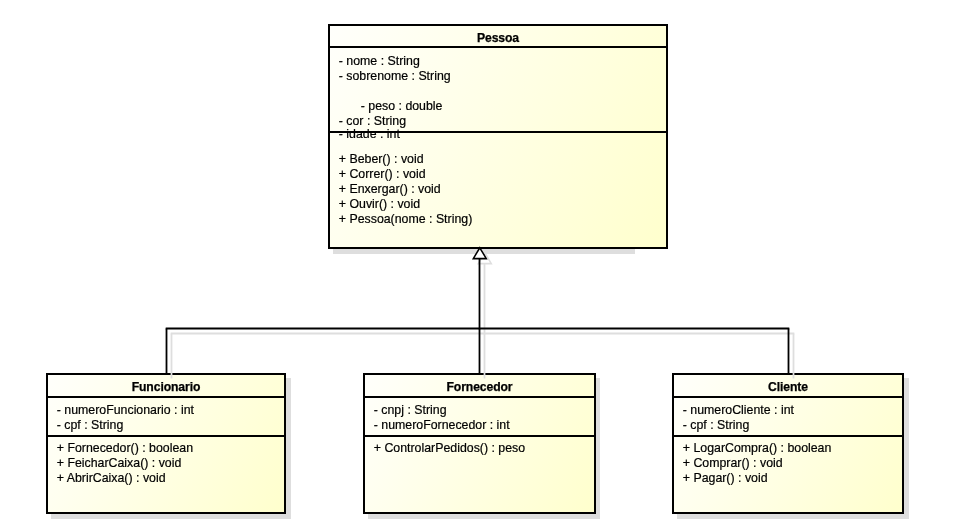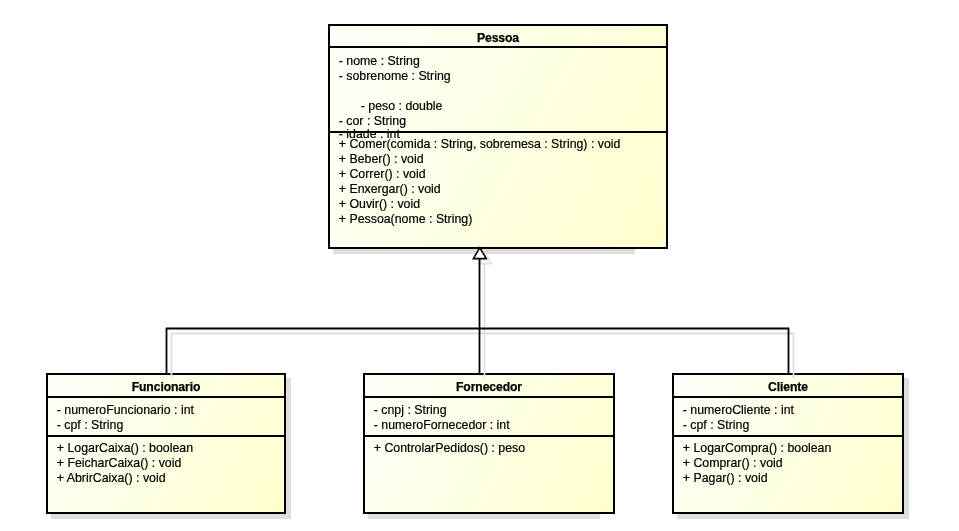--- a/index.html
+++ b/index.html
@@ -33,40 +33,39 @@
 
   <div class="uml-class" id="box-pessoa" style="left:328px;top:24px;width:340px;height:225px;">
     <div class="cls-title" style="top:5px;">Pessoa</div>
     <div class="cls-div" style="top:20px;"></div>
     <div class="cls-div" style="top:105px;"></div>
   <div class="cls-row" style="left: 8.8px; top: 28px;">- nome : String</div>
       <div class="cls-row" style="left: 8.8px; top: 43px;">- sobrenome : String</div>
       <div class="cls-row" style="left: 8.8px; top: 61px; margin-top: 40px;">- idade : int</div>
       <div class="cls-row" style="left: 8.8px; top: 73px; margin-left: 22px;">- peso : double</div>
       <div class="cls-row" style="left: 8.8px; top: 88px;">- cor : String</div>
-      <div class="cls-row" style="left: 8.8px; top: 111px;">+ Comer(comida : String, sobremesa : String) : void</div>
       <div class="cls-row" style="left: 8.8px; top: 126px;">+ Beber() : void</div>
       <div class="cls-row" style="left: 8.8px; top: 141px;">+ Correr() : void</div>
       <div class="cls-row" style="left: 8.8px; top: 156px;">+ Enxergar() : void</div>
       <div class="cls-row" style="left: 8.8px; top: 171px;">+ Ouvir() : void</div>
       <div class="cls-row" style="left: 8.8px; top: 186px;">+ Pessoa(nome : String)</div>
     </div>
 
   <div class="uml-class" id="box-funcionario" style="left:46px;top:373px;width:240px;height:141px;">
     <div class="cls-title" style="top:5px;">Funcionario</div>
     <div class="cls-div" style="top:21px;"></div>
     <div class="cls-div" style="top:60px;"></div>
   <div class="cls-row" style="left: 8.8px; top: 28px;">- numeroFuncionario : int</div>
       <div class="cls-row" style="left: 8.8px; top: 43px;">- cpf : String</div>
-      <div class="cls-row" style="left: 8.8px; top: 66px;">+ LogarCaixa() : boolean</div>
+      <div class="cls-row" style="left: 8.8px; top: 66px;">+ Fornecedor() : boolean</div>
       <div class="cls-row" style="left: 8.8px; top: 81px;">+ FeicharCaixa() : void</div>
       <div class="cls-row" style="left: 8.8px; top: 96px;">+ AbrirCaixa() : void</div>
     </div>
 
-  <div class="uml-class" id="box-fornecedor" style="left:363px;top:373px;width:252px;height:141px;">
+  <div class="uml-class" id="box-fornecedor" style="left:363px;top:373px;width:233px;height:141px;">
     <div class="cls-title" style="top:5px;">Fornecedor</div>
     <div class="cls-div" style="top:21px;"></div>
     <div class="cls-div" style="top:60px;"></div>
   <div class="cls-row" style="left: 8.8px; top: 28px;">- cnpj : String</div>
       <div class="cls-row" style="left: 8.8px; top: 43px;">- numeroFornecedor : int</div>
       <div class="cls-row" style="left: 8.8px; top: 66px;">+ ControlarPedidos() : peso</div>
     </div>
 
   <div class="uml-class" id="box-cliente" style="left:672px;top:373px;width:232px;height:141px;">
     <div class="cls-title" style="top:5px;">Cliente</div>

